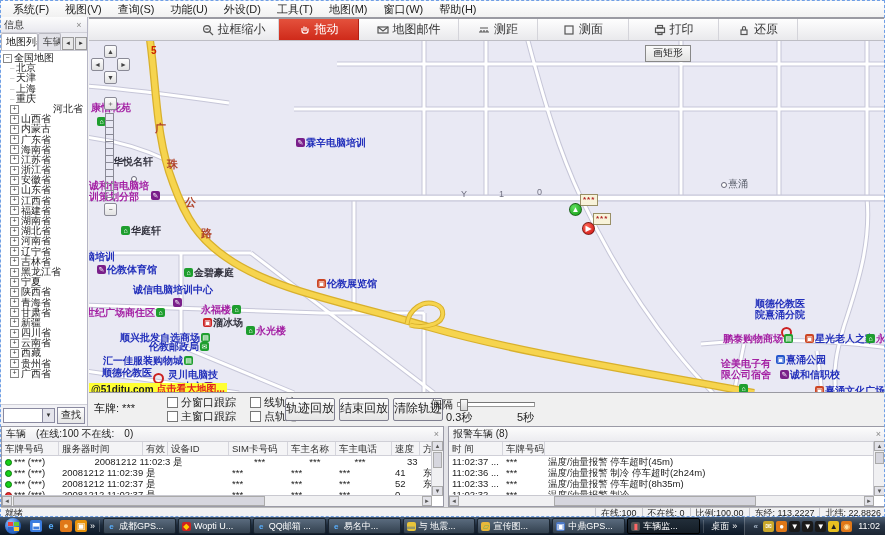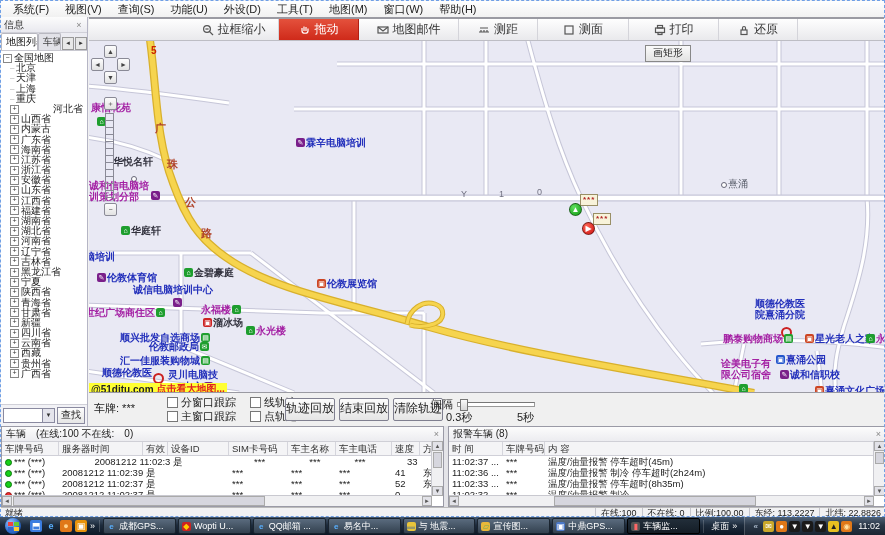--- a/index.html
+++ b/index.html
@@ -462,21 +462,21 @@
             <span class="mi" style="background: rgb(122, 31, 138);">✎</span>
             <span class="txt">霖辛电脑培训</span>
           </div>
           <div class="mlabel c-d" style="left: 32px; top: 185px;">
             <span class="mi" style="background: rgb(30, 158, 46);">⌂</span>
             <span class="txt">华庭轩</span>
           </div>
           <div class="mlabel c-b" style="left: -4px; top: 211px;">
             <span class="txt">脑培训</span>
           </div>
-          <div class="mlabel c-b" style="left: 8px; top: 232px;">
+          <div class="mlabel c-b" style="left: 8px; top: 224px;">
             <span class="mi" style="background: rgb(122, 31, 138);">✎</span>
             <span class="txt">伦教体育馆</span>
           </div>
           <div class="mlabel c-d" style="left: 95px; top: 227px;">
             <span class="mi" style="background: rgb(30, 158, 46);">⌂</span>
             <span class="txt">金碧豪庭</span>
           </div>
           <div class="mlabel c-b" style="left: 44px; top: 244px;">
             <span class="txt">诚信电脑培训中心</span>
           </div>
@@ -500,21 +500,21 @@
             <span class="txt">永光楼</span>
           </div>
           <div class="mlabel c-b" style="left: 31px; top: 292px;">
             <span class="txt">顺兴批发自选商场</span>
             <span class="mi" style="background: rgb(30, 158, 46);">▤</span>
           </div>
           <div class="mlabel c-b" style="left: 60px; top: 301px;">
             <span class="txt">伦教邮政局</span>
             <span class="mi" style="background: rgb(30, 158, 46);">✉</span>
           </div>
-          <div class="mlabel c-b" style="left: 31px; top: 315px;">
+          <div class="mlabel c-b" style="left: 14px; top: 315px;">
             <span class="txt">汇一佳服装购物城</span>
             <span class="mi" style="background: rgb(30, 158, 46);">▤</span>
           </div>
           <div class="mlabel c-b" style="left: 13px; top: 327px;">
             <span class="txt">顺德伦教医</span>
           </div>
           <div class="mlabel c-d" style="left: 64px; top: 332px;">
             <span class="mi mi-ring"></span>
           </div>
           <div class="mlabel c-b" style="left: 79px; top: 329px;">
@@ -717,21 +717,20 @@
     <div class="pgap"></div>
     <div class="panel pa">
       <div class="ptitle">
         <span>报警车辆 (8)</span>
         <span class="x">×</span>
       </div>
       <div id="atable">
           <div class="thead">
             <div class="th" style="width: 54px;">时  间</div>
             <div class="th" style="width: 42px;">车牌号码</div>
-            <div class="th" style="width: 330px;">内  容</div>
           </div>
           <div class="trowd">
             <div class="td" style="width: 54px;">11:02:37 ...</div>
             <div class="td" style="width: 42px;">***</div>
             <div class="td" style="width: 330px;">温度/油量报警 停车超时(45m)</div>
           </div>
           <div class="trowd">
             <div class="td" style="width: 54px;">11:02:36 ...</div>
             <div class="td" style="width: 42px;">***</div>
             <div class="td" style="width: 330px;">温度/油量报警 制冷 停车超时(2h24m)</div>

